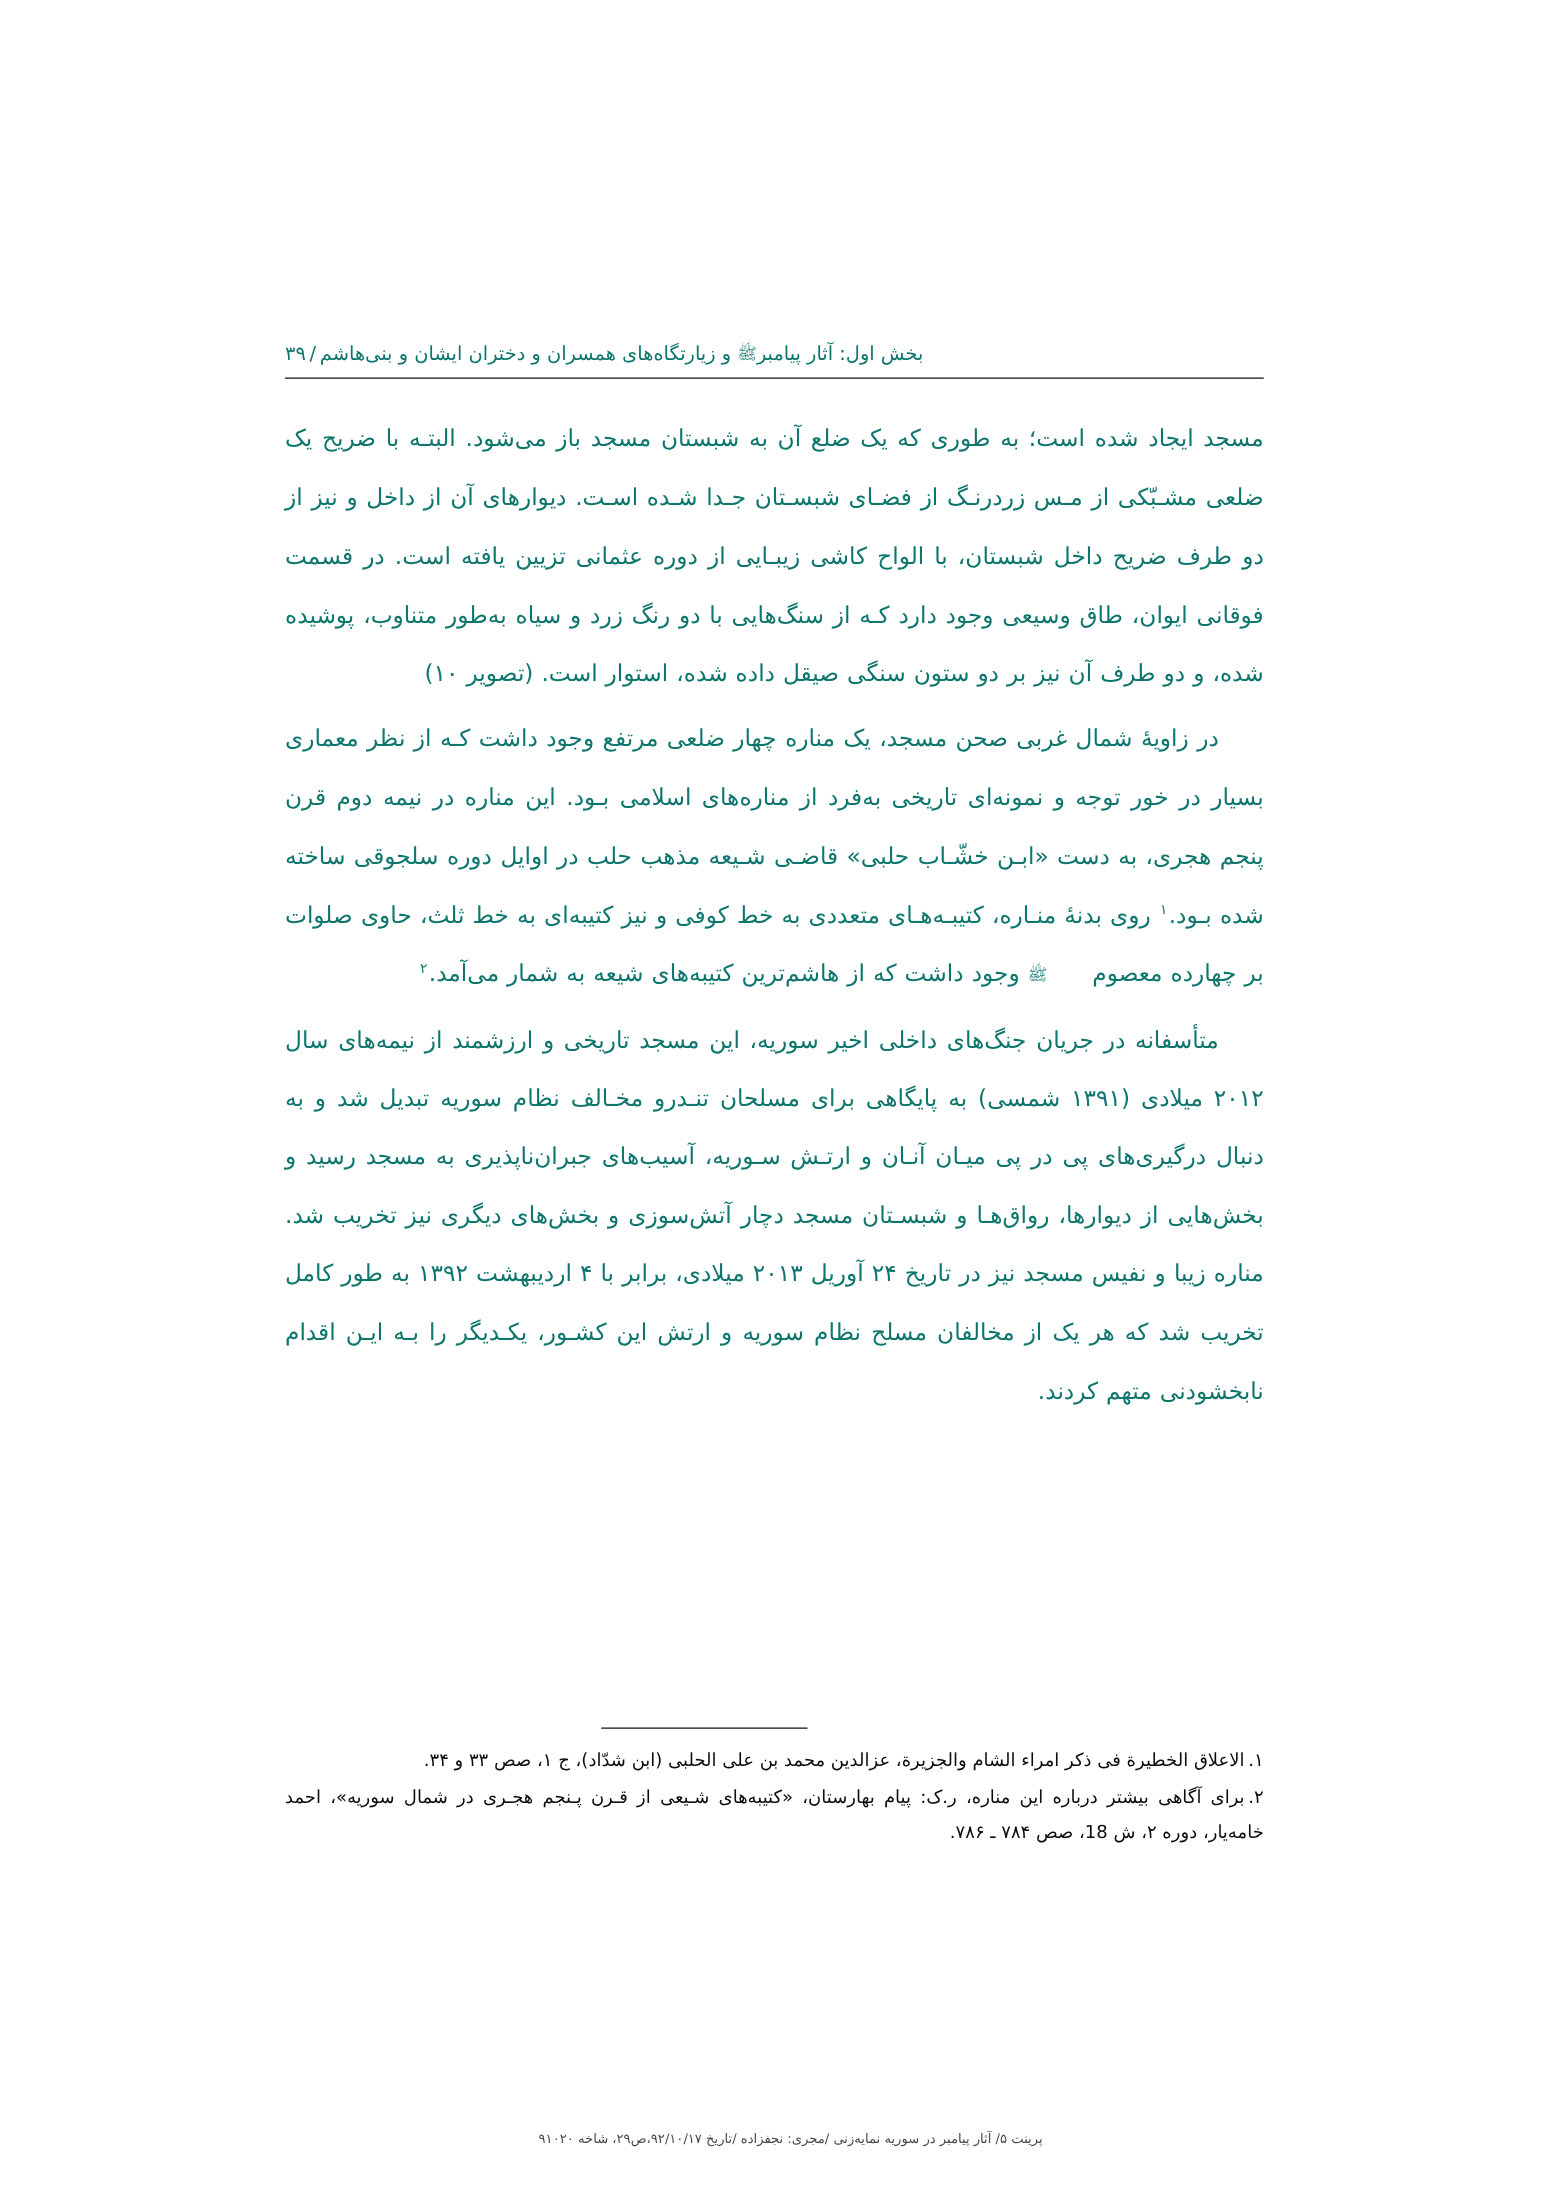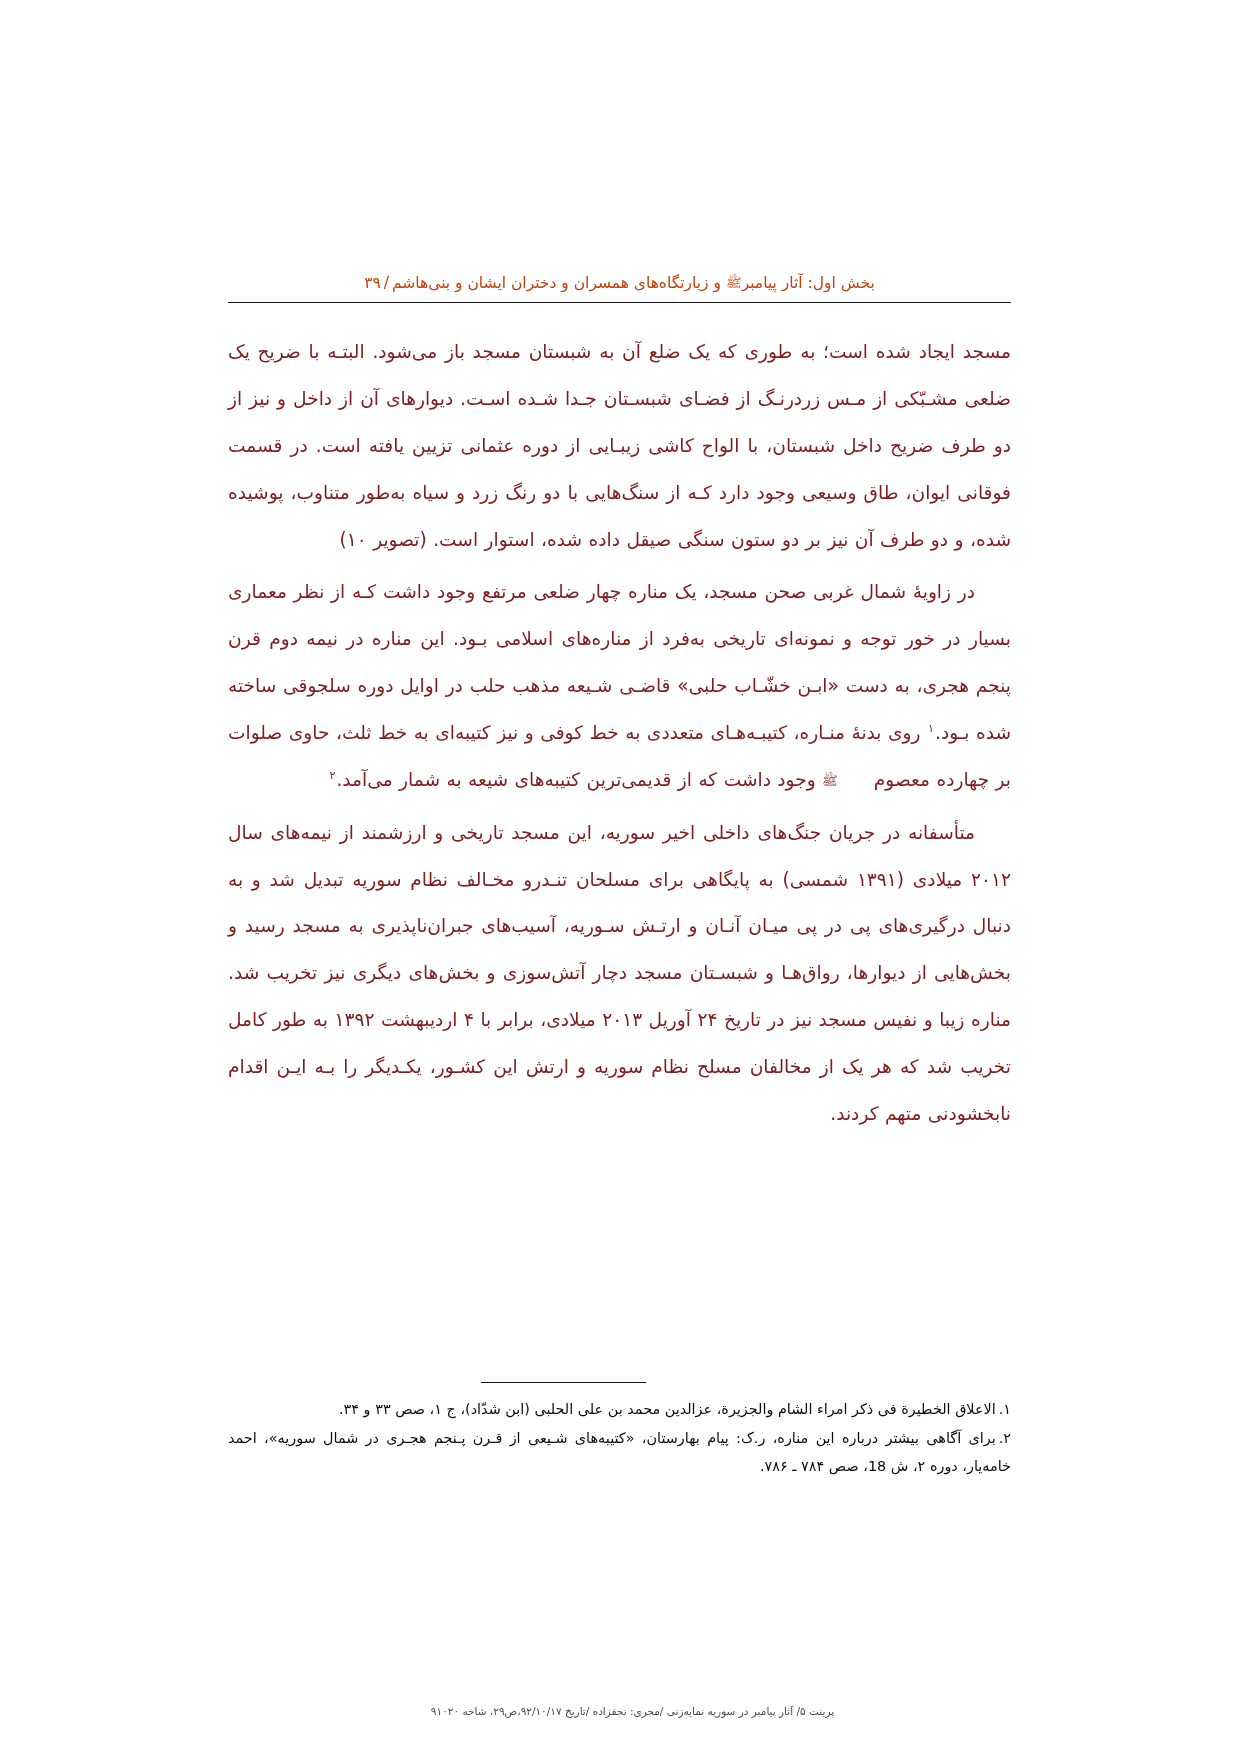--- a/index.html
+++ b/index.html
@@ -29,46 +29,46 @@
     right: 228px;
     left: 228px;
     top: 272px;
     direction: rtl;
     text-align: justify;
   }
 
   
   .running-head {
     direction: rtl;
-    text-align: center;
+    text-align: left;
     font-size: 15.5px;
     line-height: 1.5;
     letter-spacing: 0.1px;
-    color: #c2410c;
+    color: #0f766e;
     padding-bottom: 7px;
     white-space: nowrap;
     overflow: hidden;
   }
   .running-head .pg-sep { margin: 0 3px; }
   .rule {
     border: 0;
     border-top: 1.6px solid #111;
     margin: 0 0 26px 0;
     height: 0;
   }
 
   
   .body-text p {
     margin: 0 0 6px 0;
     font-size: 18.6px;
     line-height: 2.52;
     text-align: justify;
     text-justify: inter-word;
     word-spacing: 0.5px;
-    color: #7f1d1d;
+    color: #0f766e;
   }
   .body-text p.indent { text-indent: 36px; }
   .body-text p:last-child { margin-bottom: 0; }
 
   sup.fn {
     font-size: 11px;
     vertical-align: super;
     line-height: 0;
     margin: 0 1px;
   }
@@ -140,21 +140,21 @@
 
     <div class="body-text">
 
       <p>
         <span>مسجد ایجاد شده است؛ به طوری که یک ضلع آن به شبستان مسجد باز می‌شود. البتـه با ضریح یک ضلعی مشـبّکی از مـس زردرنـگ از فضـای شبسـتان جـدا شـده اسـت. دیوارهای آن از داخل و نیز از دو طرف ضریح داخل شبستان، با الواح کاشی زیبـایی از دوره عثمانی تزیین یافته است. در قسمت فوقانی ایوان، طاق وسیعی وجود دارد کـه از سنگ‌هایی با دو رنگ زرد و سیاه به‌طور متناوب، پوشیده شده، و دو طرف آن نیز بر دو ستون سنگی صیقل داده شده، استوار است. (تصویر ۱۰)</span>
       </p>
 
       <p class="indent">
         <span>در زاویهٔ شمال غربی صحن مسجد، یک مناره چهار ضلعی مرتفع وجود داشت کـه از نظر معماری بسیار در خور توجه و نمونه‌ای تاریخی به‌فرد از مناره‌های اسلامی بـود. این مناره در نیمه دوم قرن پنجم هجری، به دست «ابـن خشّـاب حلبی» قاضـی شـیعه مذهب حلب در اوایل دوره سلجوقی ساخته شده بـود.</span><sup class="fn">۱</sup>
         <span>روی بدنهٔ منـاره، کتیبـه‌هـای متعددی به خط کوفی و نیز کتیبه‌ای به خط ثلث، حاوی صلوات بر چهارده معصوم</span><span class="pbuh">ﷺ</span>
-        <span>وجود داشت که از قدیمی‌ترین کتیبه‌های شیعه به شمار می‌آمد.</span><sup class="fn">۲</sup>
+        <span>وجود داشت که از هاشم‌ترین کتیبه‌های شیعه به شمار می‌آمد.</span><sup class="fn">۲</sup>
       </p>
 
       <p class="indent">
         <span>متأسفانه در جریان جنگ‌های داخلی اخیر سوریه، این مسجد تاریخی و ارزشمند از نیمه‌های سال ۲۰۱۲ میلادی (۱۳۹۱ شمسی) به پایگاهی برای مسلحان تنـدرو مخـالف نظام سوریه تبدیل شد و به دنبال درگیری‌های پی در پی میـان آنـان و ارتـش سـوریه، آسیب‌های جبران‌ناپذیری به مسجد رسید و بخش‌هایی از دیوارها، رواق‌هـا و شبسـتان مسجد دچار آتش‌سوزی و بخش‌های دیگری نیز تخریب شد. مناره زیبا و نفیس مسجد نیز در تاریخ ۲۴ آوریل ۲۰۱۳ میلادی، برابر با ۴ اردیبهشت ۱۳۹۲ به طور کامل تخریب شد که هر یک از مخالفان مسلح نظام سوریه و ارتش این کشـور، یکـدیگر را بـه ایـن اقدام نابخشودنی متهم کردند.</span>
       </p>
 
     </div>
   </div>
 
   <div class="footnotes">

